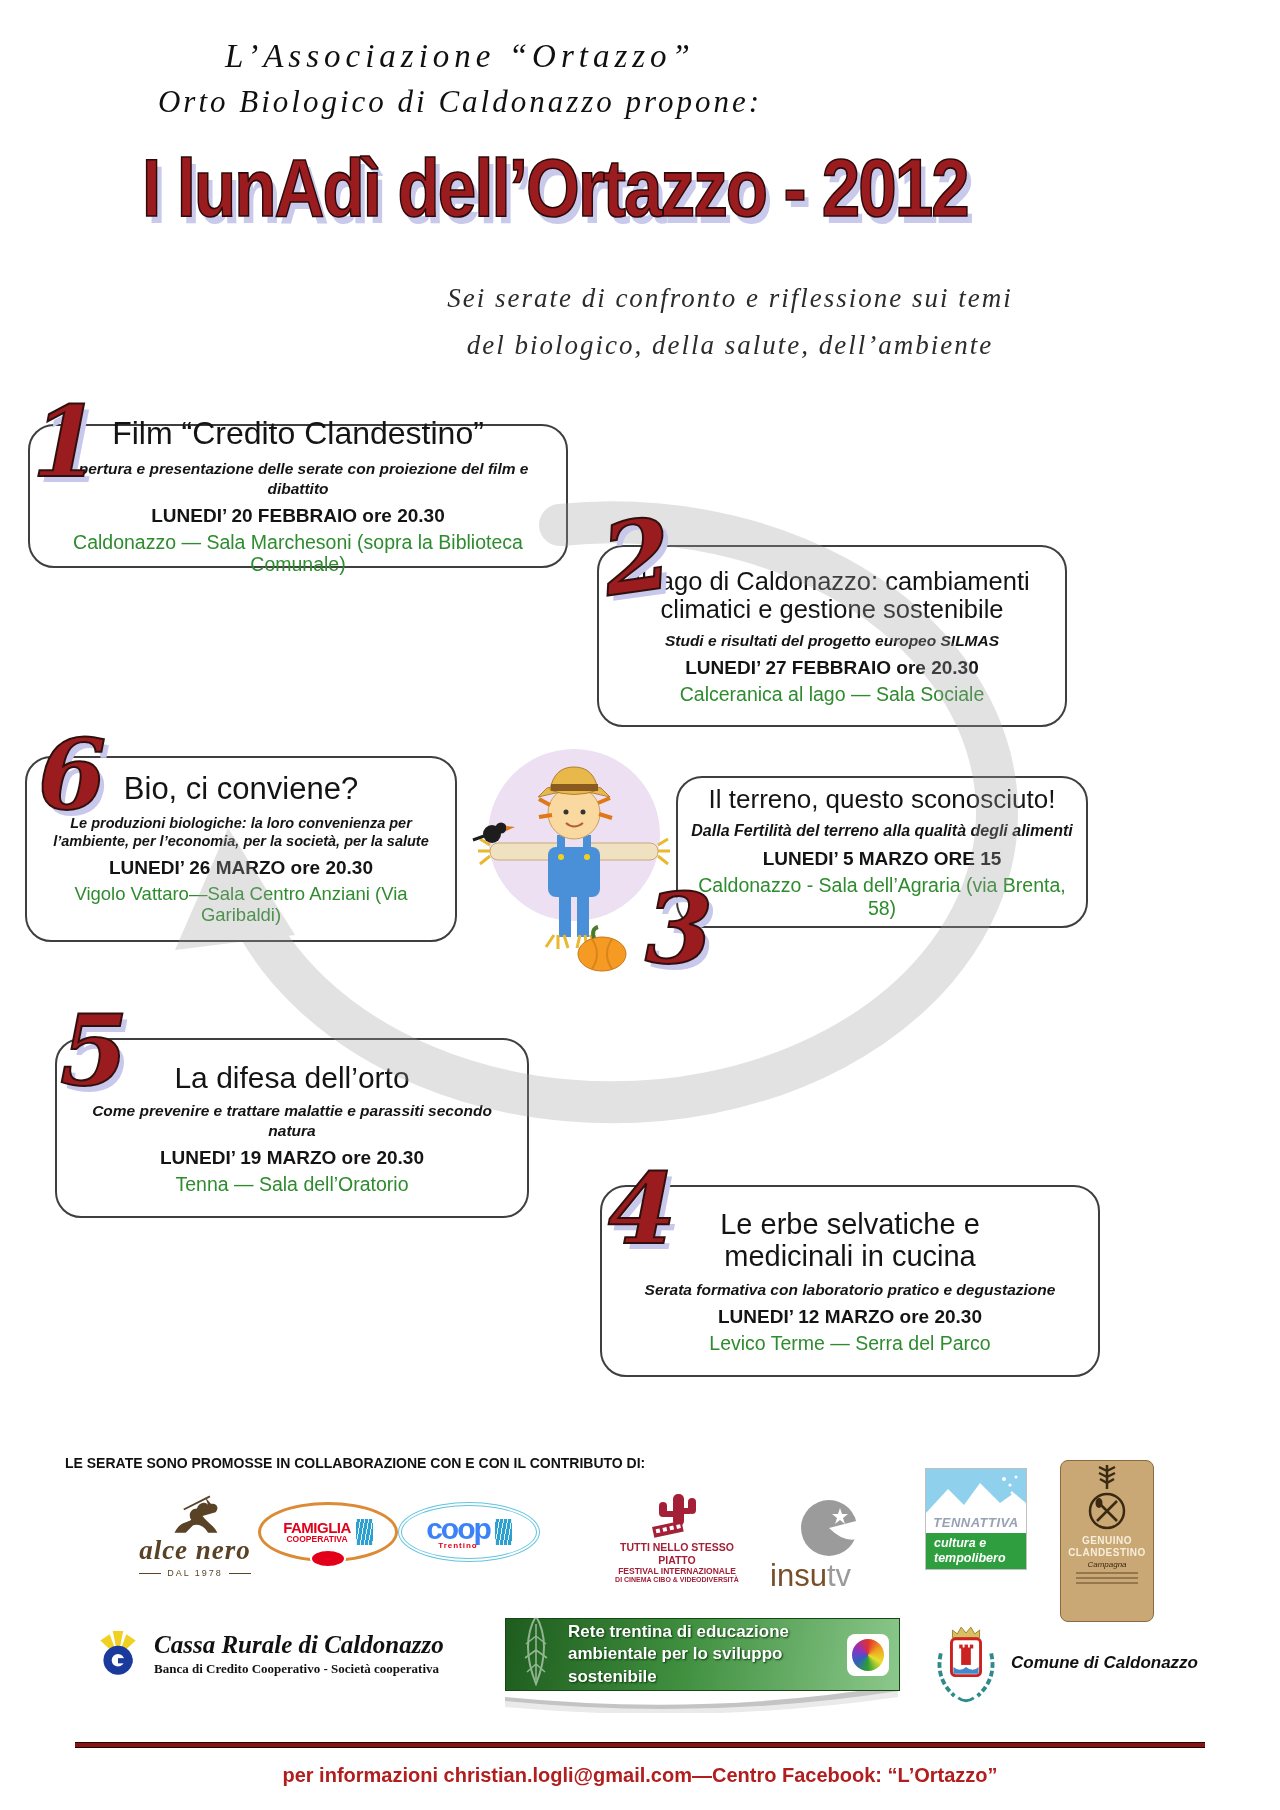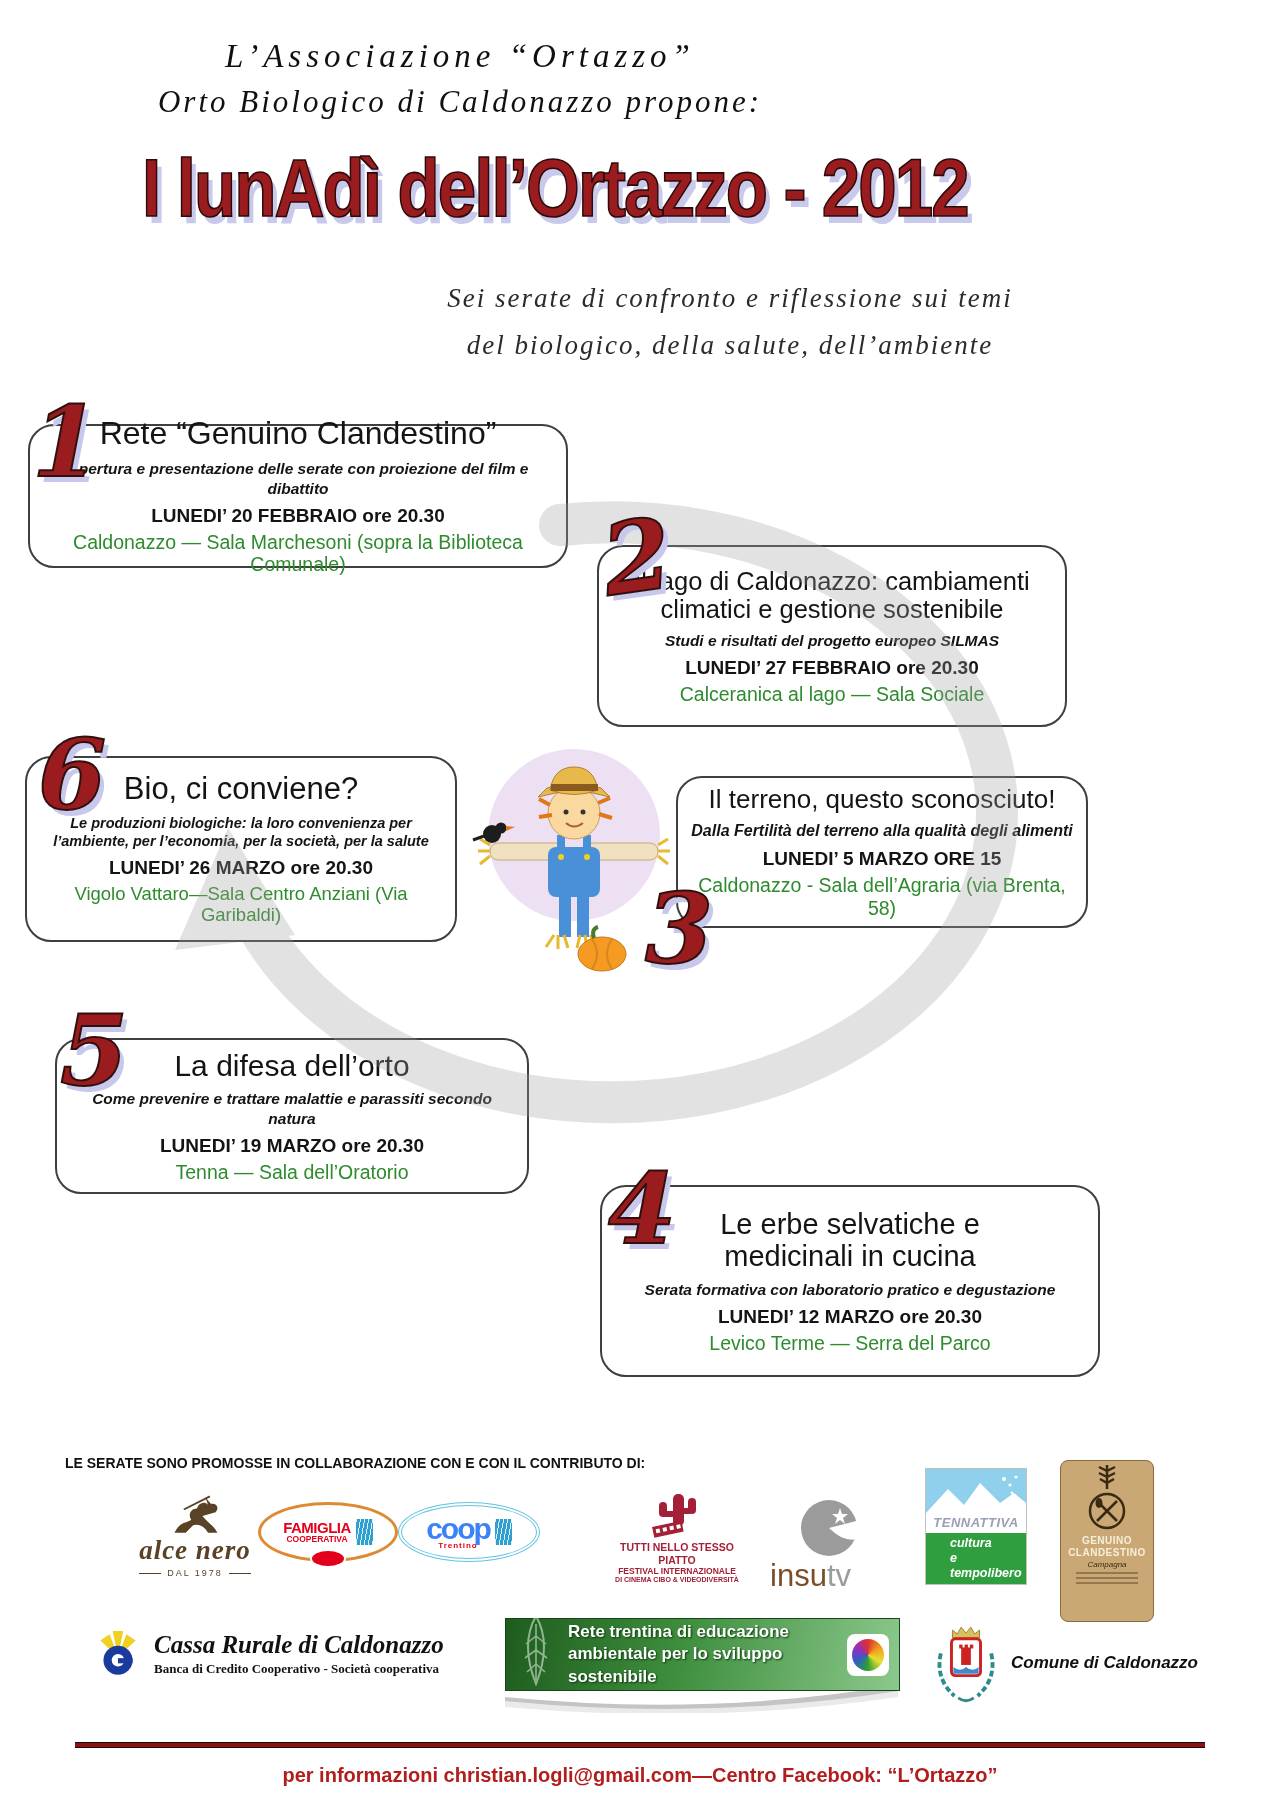--- a/index.html
+++ b/index.html
@@ -38,21 +38,21 @@
   .box1 .e-title{font-size:32px;}
   .box2{left:597px;top:545px;width:470px;height:182px;}
   .box2 .e-title{font-size:25.5px;}
   .box6{left:25px;top:756px;width:432px;height:186px;padding-left:8px;padding-right:8px;}
   .box6 .e-title{font-size:31px;}
   .box6 .e-desc{font-size:14.5px;}
   .box6 .e-loc{font-size:18.5px;}
   .box3{left:676px;top:776px;width:412px;height:152px;}
   .box3 .e-title{font-size:26px;}
   .box3 .e-desc{font-size:16px;}
-  .box5{left:55px;top:1038px;width:474px;height:156px;}
+  .box5{left:55px;top:1038px;width:474px;height:180px;}
   .box5 .e-title{font-size:30px;}
   .box4{left:600px;top:1185px;width:500px;height:192px;}
   .box4 .e-title{font-size:29px;max-width:350px;}
 
   .enum{position:absolute;z-index:4;font-family:"DejaVu Serif",serif;font-style:italic;font-weight:bold;
         font-size:98px;line-height:1;color:#9b1c1e;
         text-shadow:5px 6px 0 #c8c8ec;-webkit-text-stroke:2px #30100e;}
   .n1{left:32px;top:393px;}
   .n2{left:603px;top:508px;transform:rotate(-8deg);}
   .n6{left:38px;top:726px;}
@@ -91,21 +91,21 @@
   .insutv{left:770px;top:1498px;width:104px;height:96px;}
   .insu-bird{position:absolute;top:0;left:30px;}
   .insu-word{position:absolute;bottom:0;left:0;font-size:31px;letter-spacing:0;}
   .insu-a{color:#7a4f28;}
   .insu-b{color:#9b9b9b;}
 
   .tenna{left:925px;top:1468px;width:102px;display:flex;flex-direction:column;border:1px solid #c0c0c0;box-sizing:border-box;}
   .tenna-name{height:20px;background:#fff;font-size:13px;font-weight:bold;font-style:italic;color:#98a2b4;
               text-align:center;letter-spacing:.5px;line-height:20px;}
   .tenna-green{background:#2e9e3e;color:#fff;font-style:italic;font-weight:bold;font-size:12.5px;
-               padding:3px 24px;line-height:1.2;}
+               padding:3px 8px;line-height:1.2;}
 
   .genuino{left:1060px;top:1460px;width:94px;height:162px;background:#c9a876;border:1px solid #8a6a40;border-radius:8px;
            display:flex;flex-direction:column;align-items:center;padding-top:2px;box-sizing:border-box;}
   .gen-l1,.gen-l2{font-size:10px;font-weight:bold;color:#f7eed9;letter-spacing:.5px;line-height:1.15;}
   .gen-l3{font-size:8px;font-style:italic;color:#3a2a12;margin-top:2px;}
   .gen-lines i{display:block;width:62px;height:2px;background:#6a4e2c;margin:3px auto 0;opacity:.55;}
 
   .cassa{left:92px;top:1628px;display:flex;align-items:center;gap:10px;}
   .cassa-name{font-family:"Liberation Serif",serif;font-size:25px;font-style:italic;font-weight:bold;color:#111;line-height:1.1;}
   .cassa-sub{font-family:"Liberation Serif",serif;font-size:13px;font-weight:bold;color:#111;margin-top:3px;}
@@ -174,21 +174,21 @@
     <circle cx="30" cy="99" r="9" fill="#1d1d1d"></circle>
     <circle cx="39" cy="93" r="5.5" fill="#1d1d1d"></circle>
     <polygon points="44,91 53,92 44,96" fill="#e07818"></polygon>
     <path d="M22 101 l-11 4" stroke="#1d1d1d" stroke-width="3"></path>
     <ellipse cx="140" cy="219" rx="24" ry="17" fill="#f59a23" stroke="#c87818"></ellipse>
     <path d="M132 203 q-3 -9 4 -11" stroke="#4a7a2a" stroke-width="4" fill="none"></path>
     <path d="M130 204 q10 15 0 30 M150 204 q-10 15 0 30" stroke="#c87818" stroke-width="2" fill="none" opacity=".6"></path>
   </svg>
 
   <div class="ebox box1">
-    <div class="e-title">Rete “Genuino Clandestino”</div>
+    <div class="e-title">Film “Credito Clandestino”</div>
     <div class="e-desc">Apertura e presentazione delle serate con proiezione del film e dibattito</div>
     <div class="e-date">LUNEDI’ 20 FEBBRAIO ore 20.30</div>
     <div class="e-loc">Caldonazzo — Sala Marchesoni (sopra la Biblioteca Comunale)</div>
   </div>
   <div class="enum n1">1</div>
 
   <div class="ebox box2">
     <div class="e-title">Il lago di Caldonazzo: cambiamenti climatici e gestione sostenibile</div>
     <div class="e-desc">Studi e risultati del progetto europeo SILMAS</div>
     <div class="e-date">LUNEDI’ 27 FEBBRAIO ore 20.30</div>

